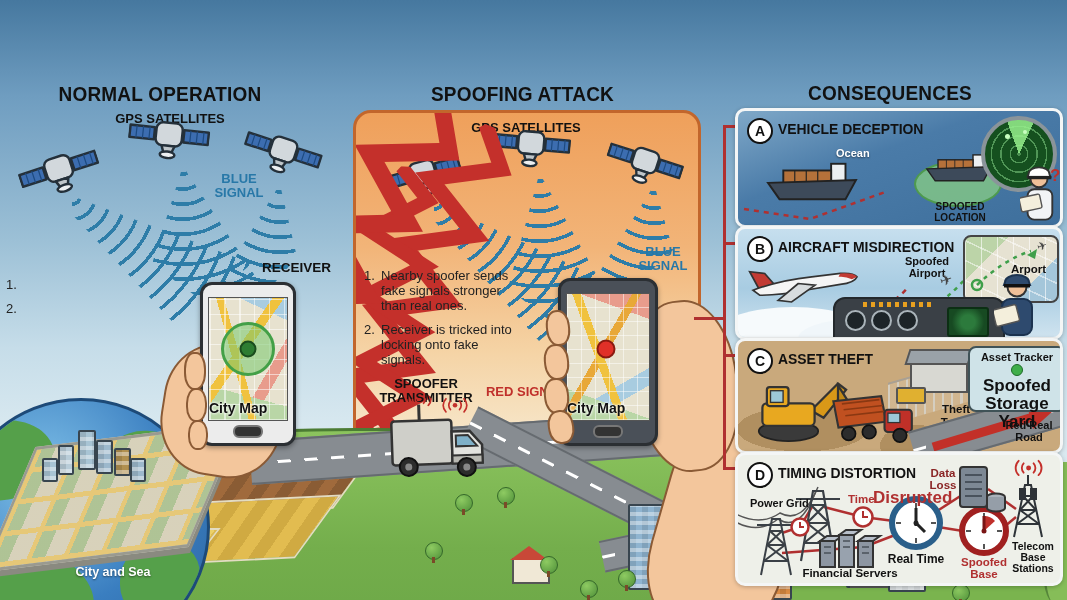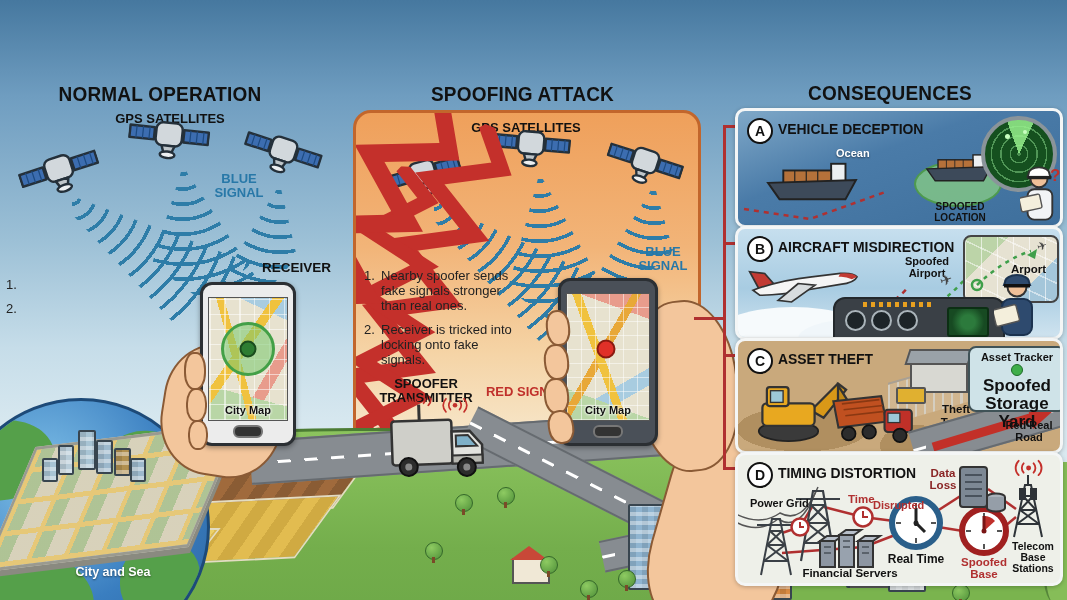--- a/index.html
+++ b/index.html
@@ -25,21 +25,21 @@
     background-image:
       repeating-linear-gradient(90deg,rgba(255,255,255,.55) 0 1.5px,transparent 1.5px 15px),
       repeating-linear-gradient(0deg,rgba(255,255,255,.55) 0 1.5px,transparent 1.5px 15px),
       linear-gradient(75deg,transparent 0 36%,#f0c23e 36% 43%,transparent 43%),
       linear-gradient(-55deg,transparent 0 54%,#f0c23e 54% 61%,transparent 61%),
       linear-gradient(15deg,#b9d6a6 0 24%,transparent 24%),
       linear-gradient(205deg,#a8cce0 0 14%,transparent 14%),
       linear-gradient(120deg,transparent 0 68%,#e89c8c 68% 77%,transparent 77%);}
   .phone .home{position:absolute;left:50%;bottom:5px;width:26px;height:9px;transform:translateX(-50%);
     border:2px solid #777;border-radius:6px;background:#333;}
-  .phone .maplbl{position:absolute;left:0;right:0;bottom:14px;text-align:center;font-size:11px;font-weight:bold;color:#111;
+  .phone .maplbl{position:absolute;left:0;right:0;bottom:14px;text-align:left;font-size:14px;font-weight:bold;color:#111;
     text-shadow:0 0 3px #fff,0 0 3px #fff;}
   .skin{background:#f3c69c;border:2.5px solid #8a5a35;}
   
   .cpanel{position:absolute;width:322px;border:3px solid #f4f6f6;border-radius:10px;box-shadow:0 1px 4px rgba(0,0,0,.25);overflow:hidden;}
   .badge{position:absolute;left:9px;top:7px;width:22px;height:22px;border:2.5px solid #111;border-radius:50%;
     background:#fff;color:#111;font-weight:bold;font-size:14px;line-height:22px;text-align:center;}
   .ptitle{position:absolute;left:40px;top:10px;font-size:14.5px;font-weight:bold;color:#111;transform:scaleX(.96);transform-origin:left;}
   .dash-red{stroke:#b03030;stroke-width:2.5;stroke-dasharray:5 5;fill:none;}
   .dash-green{stroke:#3f9f4a;stroke-width:2.5;stroke-dasharray:4 5;fill:none;}
   .bld{position:absolute;border:2px solid #38454f;border-radius:2px;
@@ -532,21 +532,21 @@
         <line x1="0" y1="-52" x2="0" y2="-62"></line>
         <rect x="-8" y="-48" width="5" height="10" fill="#2e3338"></rect>
           <rect x="3" y="-48" width="5" height="10" fill="#2e3338"></rect>
       </g>
       <g transform="translate(272,4) scale(0.62)">
           <use href="#waves" width="60" height="28"></use>
         </g>
     </svg>
     <div class="abs lbl" style="left:12px;top:42px;font-size:11px;">Power Grid</div>
     <div class="abs lbl red" style="left:110px;top:38px;font-size:11.5px;">Time</div>
-    <div class="abs lbl red" style="left:135px;top:44px;font-size:11px;">Disrupted</div>
+    <div class="abs lbl red" style="left:135px;top:34px;font-size:17px;">Disrupted</div>
     <div class="abs lbl center" style="left:188px;top:12px;width:34px;font-size:11.5px;color:#8a2525;line-height:1.05;">Data Loss</div>
     <div class="abs lbl center" style="left:148px;top:98px;width:60px;font-size:12px;">Real Time</div>
     <div class="abs lbl center red" style="left:220px;top:101px;width:52px;font-size:11.5px;line-height:1.05;">Spoofed Base</div>
     <div class="abs lbl center" style="left:270px;top:86px;width:50px;font-size:10.5px;line-height:1.05;">Telecom Base Stations</div>
     <div class="abs lbl center" style="left:52px;top:112px;width:120px;font-size:11.5px;">Financial Servers</div>
     <div class="badge">D</div>
     <div class="ptitle">TIMING DISTORTION</div>
   </div>
 
 </div>

